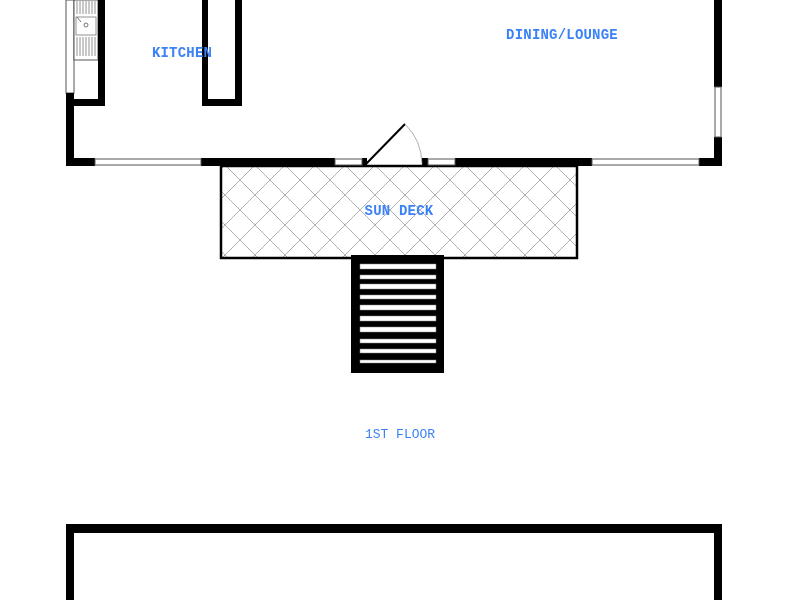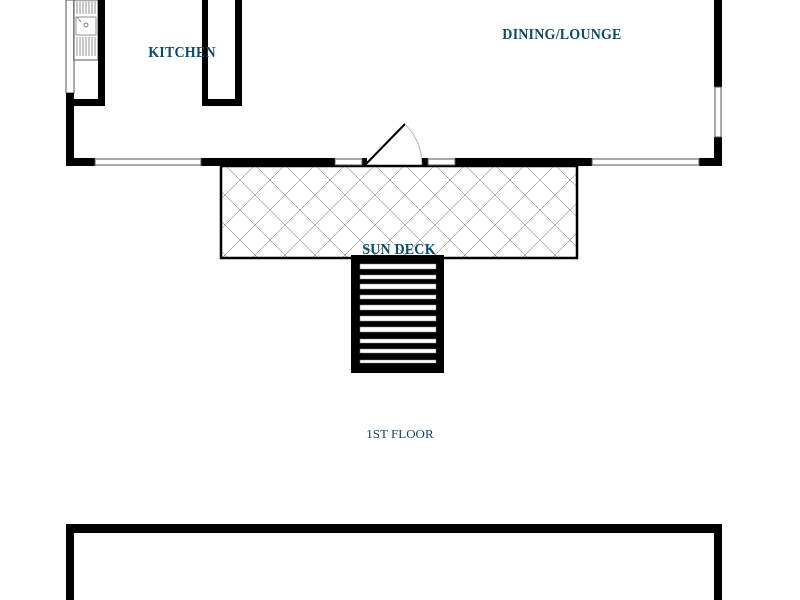--- a/index.html
+++ b/index.html
@@ -1,18 +1,18 @@
 <!DOCTYPE html>
 <html><head>
 <meta charset="utf-8">
 <style>
   html, body { margin: 0; padding: 0; background: #ffffff; }
   body { width: 800px; height: 600px; position: relative; overflow: hidden; font-family: "Liberation Sans", sans-serif; }
   .plan { position: absolute; left: 0; top: 0; width: 800px; height: 600px; }
-  .label { position: absolute; font-family: Liberation Serif, serif; color: #0c4a6e; white-space: nowrap; transform: translate(-50%, -50%); }
+  .label { position: absolute; font-family: Liberation Mono, monospace; color: #3b82f6; white-space: nowrap; transform: translate(-50%, -50%); }
   .label.bold { font-weight: bold; font-size: 14px; letter-spacing: 0.2px; }
   .label.floor { font-size: 13px; }
 </style>
 </head>
 <body>
 
 <div class="plan">
   <svg width="800" height="600" viewBox="0 0 800 600" xmlns="http://www.w3.org/2000/svg">
     <defs>
       <pattern id="hatch" patternUnits="userSpaceOnUse" width="30" height="30">
@@ -101,15 +101,15 @@
 
     <g fill="#000">
       <rect x="66" y="524" width="656" height="9"></rect>
       <rect x="66" y="524" width="8" height="76"></rect>
       <rect x="714" y="524" width="8" height="76"></rect>
     </g>
   </svg>
 
   <div class="label bold" style="left:154px; top:53px;margin-left:28px;">KITCHEN</div>
   <div class="label bold" style="left:562px; top:35px;">DINING/LOUNGE</div>
-  <div class="label bold" style="left:399px; top:211px;margin-top:39px;">SUN DECK</div>
+  <div class="label bold" style="left:399px; top:211px;">SUN DECK</div>
   <div class="label floor" style="left:400px; top:434px;">1ST FLOOR</div>
 </div>
 
 </body></html>

